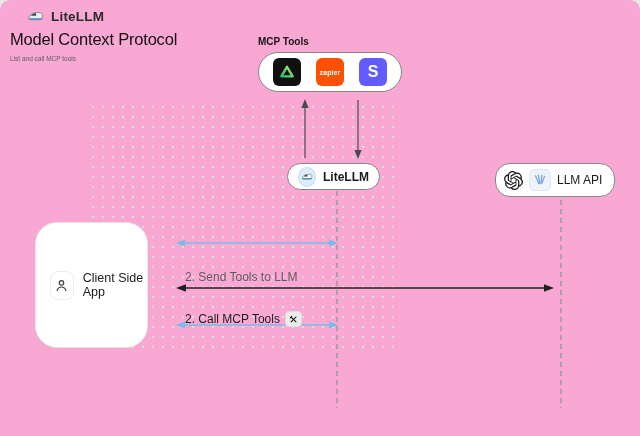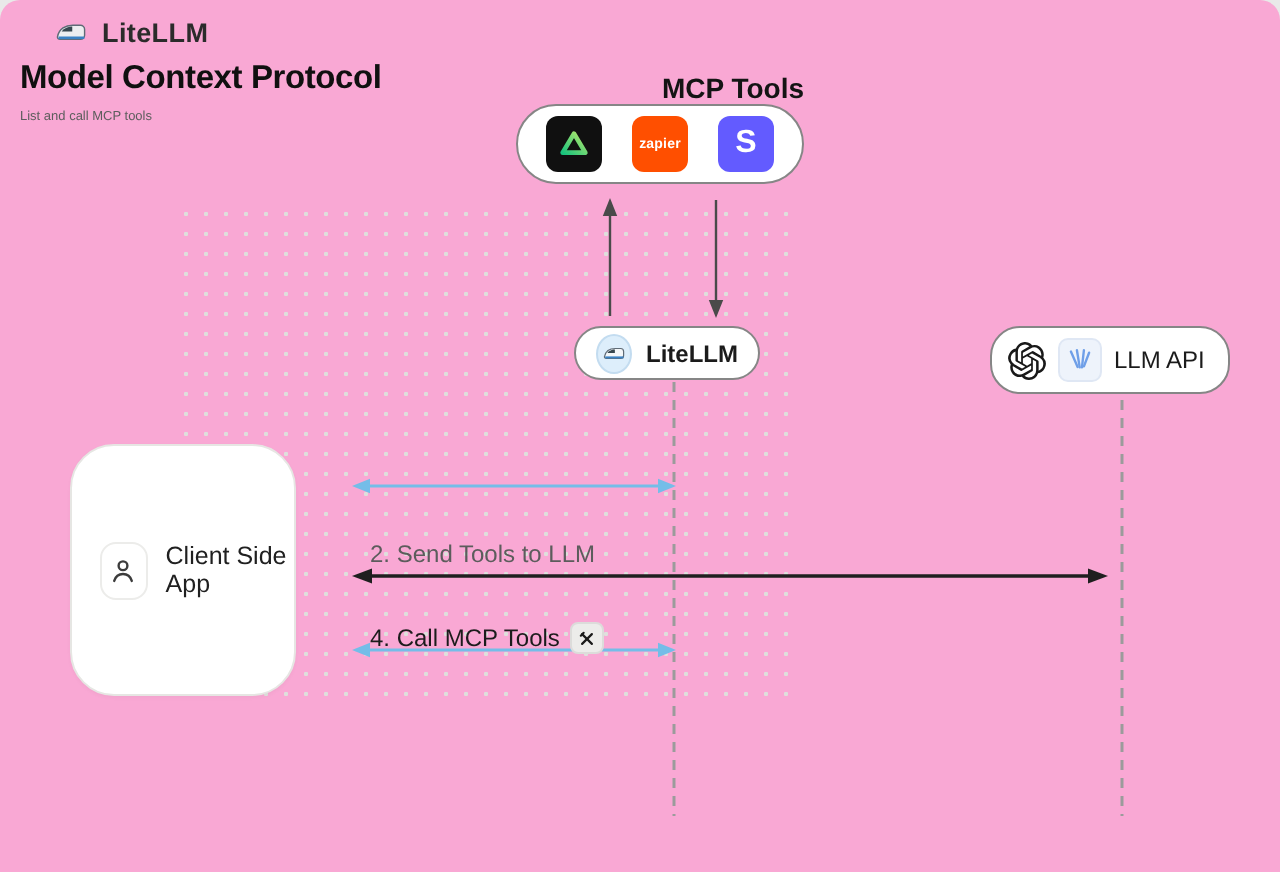--- a/index.html
+++ b/index.html
@@ -17,26 +17,26 @@
   .dot-grid{
     position:absolute;left:88px;top:102px;width:312px;height:246px;
     background-image:radial-gradient(#dfdfdc 1px,transparent 1.2px);
     background-size:10px 10px;
     pointer-events:none;
   }
   
   .app-header{position:absolute;left:27px;top:8px;display:flex;align-items:center;gap:7px;}
   .app-header .train{width:17px;height:17px;}
   .app-name{font-size:13.5px;font-weight:700;color:#2b2b2b;letter-spacing:.2px;}
-  .page-title{position:absolute;left:10px;top:30px;font-size:16.5px;font-weight:700;color:#101010;letter-spacing:-.2px;}
+  .page-title{position:absolute;left:10px;top:30px;font-size:16.5px;font-weight:400;color:#101010;letter-spacing:-.2px;}
   .page-subtitle{position:absolute;left:10px;top:55px;font-size:6.5px;color:#5d5d5d;}
 
   
-  .mcp-label{position:absolute;left:258px;top:36px;width:144px;text-align:right;
-    font-size:14px;font-weight:700;color:#141414;}
+  .mcp-label{position:absolute;left:258px;top:36px;width:144px;text-align:left;
+    font-size:10px;font-weight:700;color:#141414;}
   .mcp-pill{
     position:absolute;left:258px;top:52px;width:144px;height:40px;
     background:#fff;border:1.3px solid #868686;border-radius:21px;
     display:flex;align-items:center;justify-content:space-between;
     padding:0 14px;box-sizing:border-box;
   }
   .tool-sq{width:28px;height:28px;border-radius:6px;display:flex;align-items:center;justify-content:center;box-sizing:border-box;}
   .tool-sq.composio{background:#101010;}
   .tool-sq.zapier{background:#ff4f00;}
   .tool-sq.stripe{background:#635bff;}
@@ -189,21 +189,21 @@
         <path d="M5.8 19c1-3.4 3.4-4.9 6.2-4.9s5.2 1.5 6.2 4.9" stroke-linecap="round"></path>
       </svg>
     </span>
     <span class="client-label">Client Side App</span>
   </div>
 
   <div class="flow-label flow-2">
     <span>2. Send Tools to LLM</span>
   </div>
   <div class="flow-label flow-3">
-    <span>4. Call MCP Tools</span>
+    <span>2. Call MCP Tools</span>
     <span class="tool-badge">
       <svg viewBox="0 0 14 14" stroke="#1b1b1b" stroke-width="1.7" stroke-linecap="round" fill="none">
         <path d="M3.2 10.8 L10.8 3.2"></path>
           <path d="M3.2 3.2 L10.8 10.8"></path>
           <path d="M2.2 4.4 L4.4 2.2"></path>
       </svg>
     </span>
   </div>
 
 </div>

